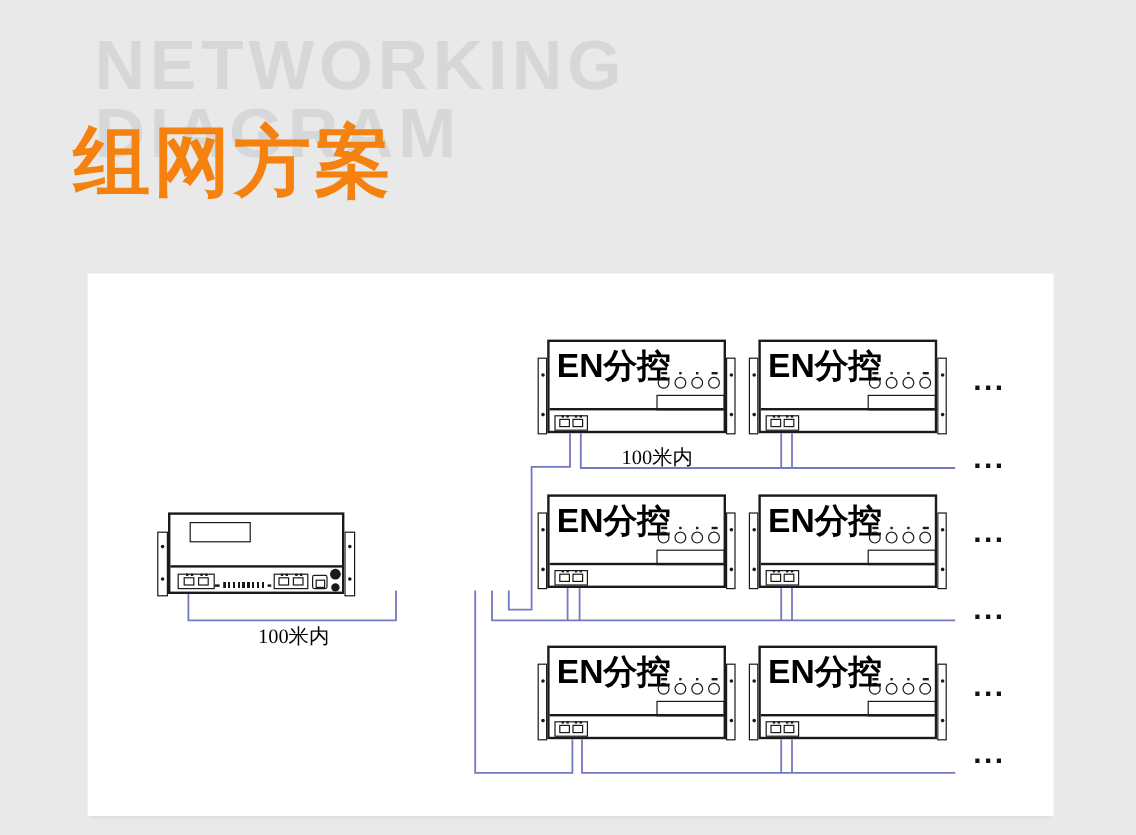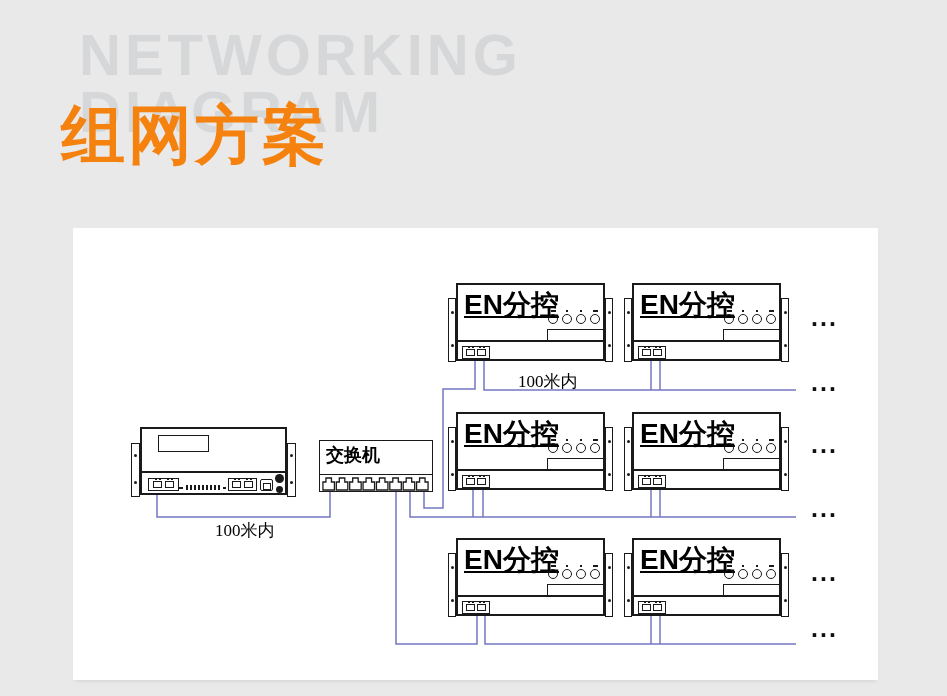--- a/index.html
+++ b/index.html
@@ -36,21 +36,21 @@
     align-items:center;justify-content:space-evenly;}
   .jack{position:relative;width:9px;height:7px;border:1.5px solid var(--ink);display:inline-block;}
   .jack::before{content:"";position:absolute;top:-4px;left:1px;width:2px;height:2px;
     background:var(--ink);box-shadow:4px 0 var(--ink);}
 
   
   .en-device{position:absolute;width:165px;height:78px;z-index:5;}
   .en-device .ear{height:64px;top:15px;} .en-device .ear-l{left:0;} .en-device .ear-r{right:0;}
   .en-body{position:absolute;left:8px;top:0;width:149px;height:78px;
     border:2px solid var(--ink);background:var(--panel);}
-  .en-label{position:absolute;left:6px;top:1px;font-size:28px;font-weight:800;text-decoration:underline;}
+  .en-label{position:absolute;left:6px;top:1px;font-size:28px;font-weight:800;}
   .leds{position:absolute;left:90px;top:29px;display:flex;gap:4px;}
   .led{position:relative;width:10px;height:10px;border:1.6px solid var(--ink);border-radius:50%;}
   .led::before{content:"";position:absolute;top:-5px;left:2px;width:5px;height:2px;background:var(--ink);}
   .led:nth-child(2)::before,.led:nth-child(3)::before{width:2px;left:3px;}
   .en-display{position:absolute;left:89px;top:44px;width:57px;height:13px;border:1.6px solid var(--ink);}
   .en-strip{position:absolute;left:0;bottom:0;width:100%;height:19px;border-top:2px solid var(--ink);}
   .en-strip .dual-port{left:4px;top:4px;width:28px;height:13px;}
 
   
   #switch{position:absolute;left:319px;top:440px;width:114px;height:52px;
@@ -134,35 +134,20 @@
             <i class="jack"></i>
           </div>
         <div id="sn-port"></div>
         <div class="knob" id="knob1"></div>
         <div class="knob" id="knob2"></div>
       </div>
     </div>
   </div>
   <div class="distance" id="dist-master" style="left: 215px; top: 519px;">100米内</div>
 
-  <div id="switch">
-    <div id="switch-label" class="device-label">交换机</div>
-    <div id="switch-strip">
-      <svg id="switch-ports" width="111" height="16" viewBox="0 0 111 16">
-          <path d="M2.9375,15 L2.9375,7 L5.9375,7 L5.9375,3 L11.4375,3 L11.4375,7 L14.4375,7 L14.4375,15 Z" fill="#ffffff" stroke="#1a1a1a" stroke-width="1.3"></path>
-          <path d="M16.3125,15 L16.3125,7 L19.3125,7 L19.3125,3 L24.8125,3 L24.8125,7 L27.8125,7 L27.8125,15 Z" fill="#ffffff" stroke="#1a1a1a" stroke-width="1.3"></path>
-          <path d="M29.6875,15 L29.6875,7 L32.6875,7 L32.6875,3 L38.1875,3 L38.1875,7 L41.1875,7 L41.1875,15 Z" fill="#ffffff" stroke="#1a1a1a" stroke-width="1.3"></path>
-          <path d="M43.0625,15 L43.0625,7 L46.0625,7 L46.0625,3 L51.5625,3 L51.5625,7 L54.5625,7 L54.5625,15 Z" fill="#ffffff" stroke="#1a1a1a" stroke-width="1.3"></path>
-          <path d="M56.4375,15 L56.4375,7 L59.4375,7 L59.4375,3 L64.9375,3 L64.9375,7 L67.9375,7 L67.9375,15 Z" fill="#ffffff" stroke="#1a1a1a" stroke-width="1.3"></path>
-          <path d="M69.8125,15 L69.8125,7 L72.8125,7 L72.8125,3 L78.3125,3 L78.3125,7 L81.3125,7 L81.3125,15 Z" fill="#ffffff" stroke="#1a1a1a" stroke-width="1.3"></path>
-          <path d="M83.1875,15 L83.1875,7 L86.1875,7 L86.1875,3 L91.6875,3 L91.6875,7 L94.6875,7 L94.6875,15 Z" fill="#ffffff" stroke="#1a1a1a" stroke-width="1.3"></path>
-          <path d="M96.5625,15 L96.5625,7 L99.5625,7 L99.5625,3 L105.0625,3 L105.0625,7 L108.0625,7 L108.0625,15 Z" fill="#ffffff" stroke="#1a1a1a" stroke-width="1.3"></path>
-        </svg>
-    </div>
-  </div>
 
   <div class="distance" id="dist-slave" style="left: 518px; top: 370px;">100米内</div>
 
 <div class="en-device" style="left: 448px; top: 283px;">
     <div class="ear ear-l">
         <i class="screw s1"></i>
         <i class="screw s2"></i>
       </div>
     <div class="ear ear-r">
         <i class="screw s1"></i>

